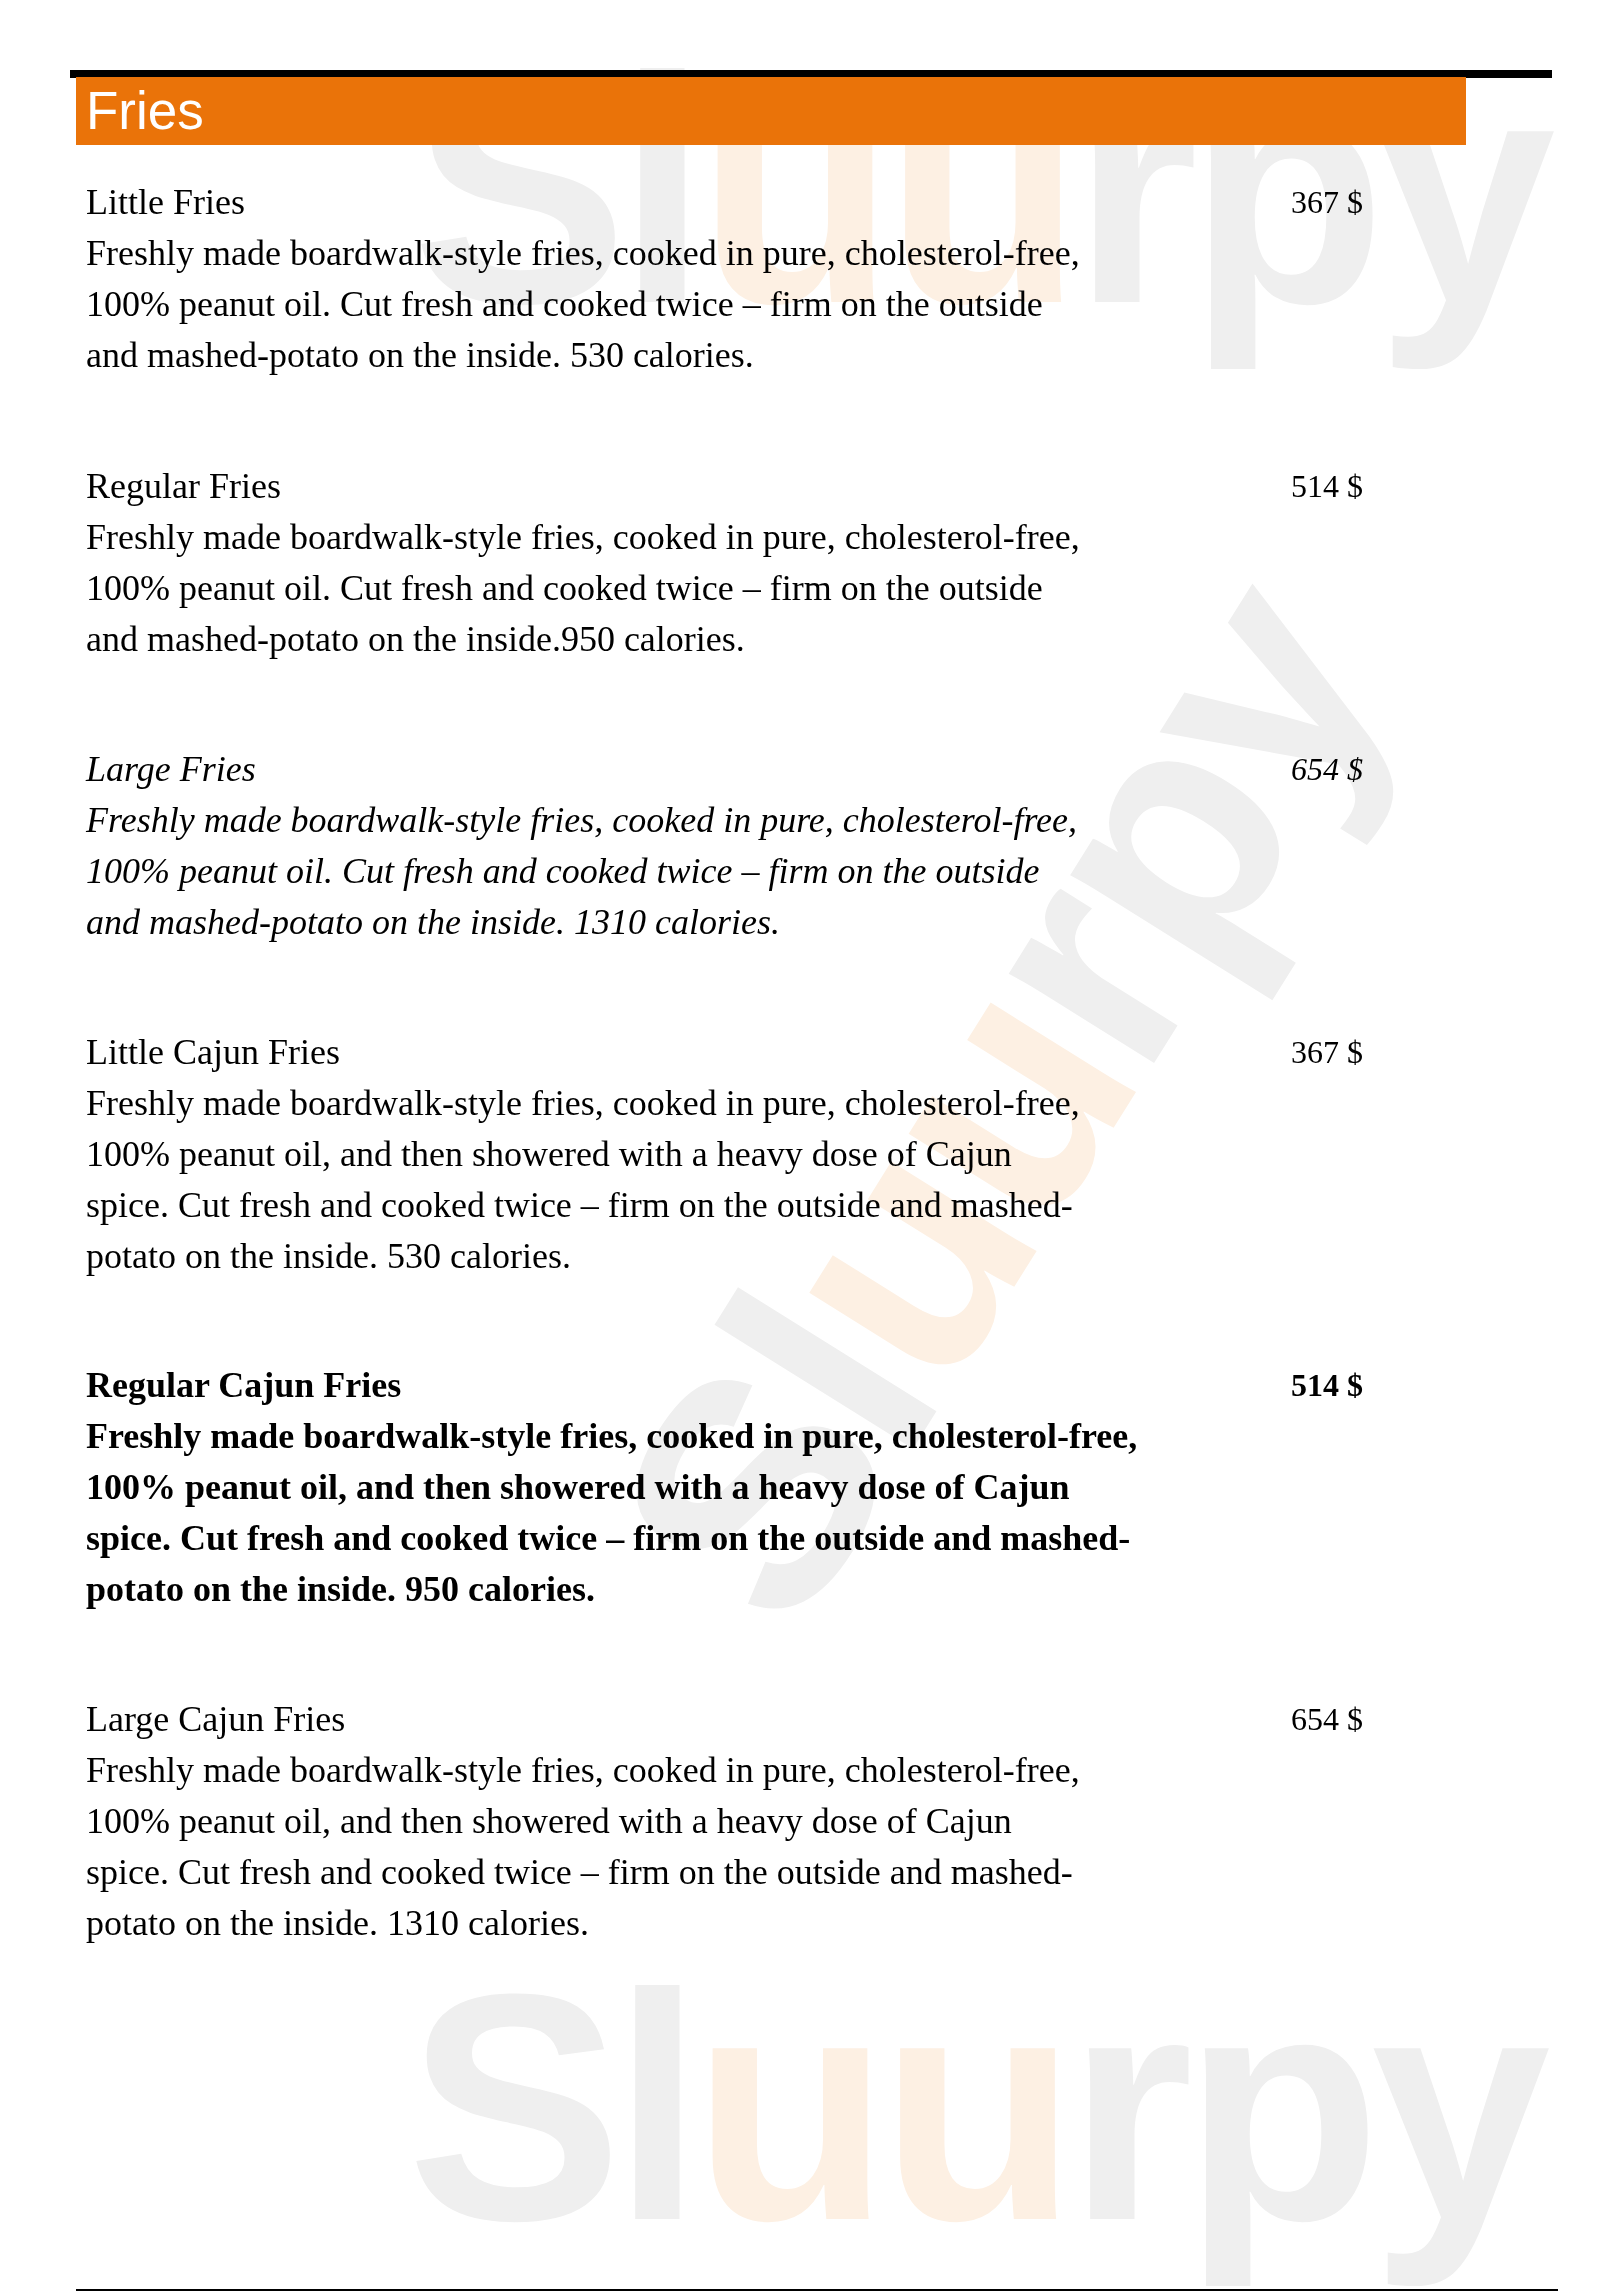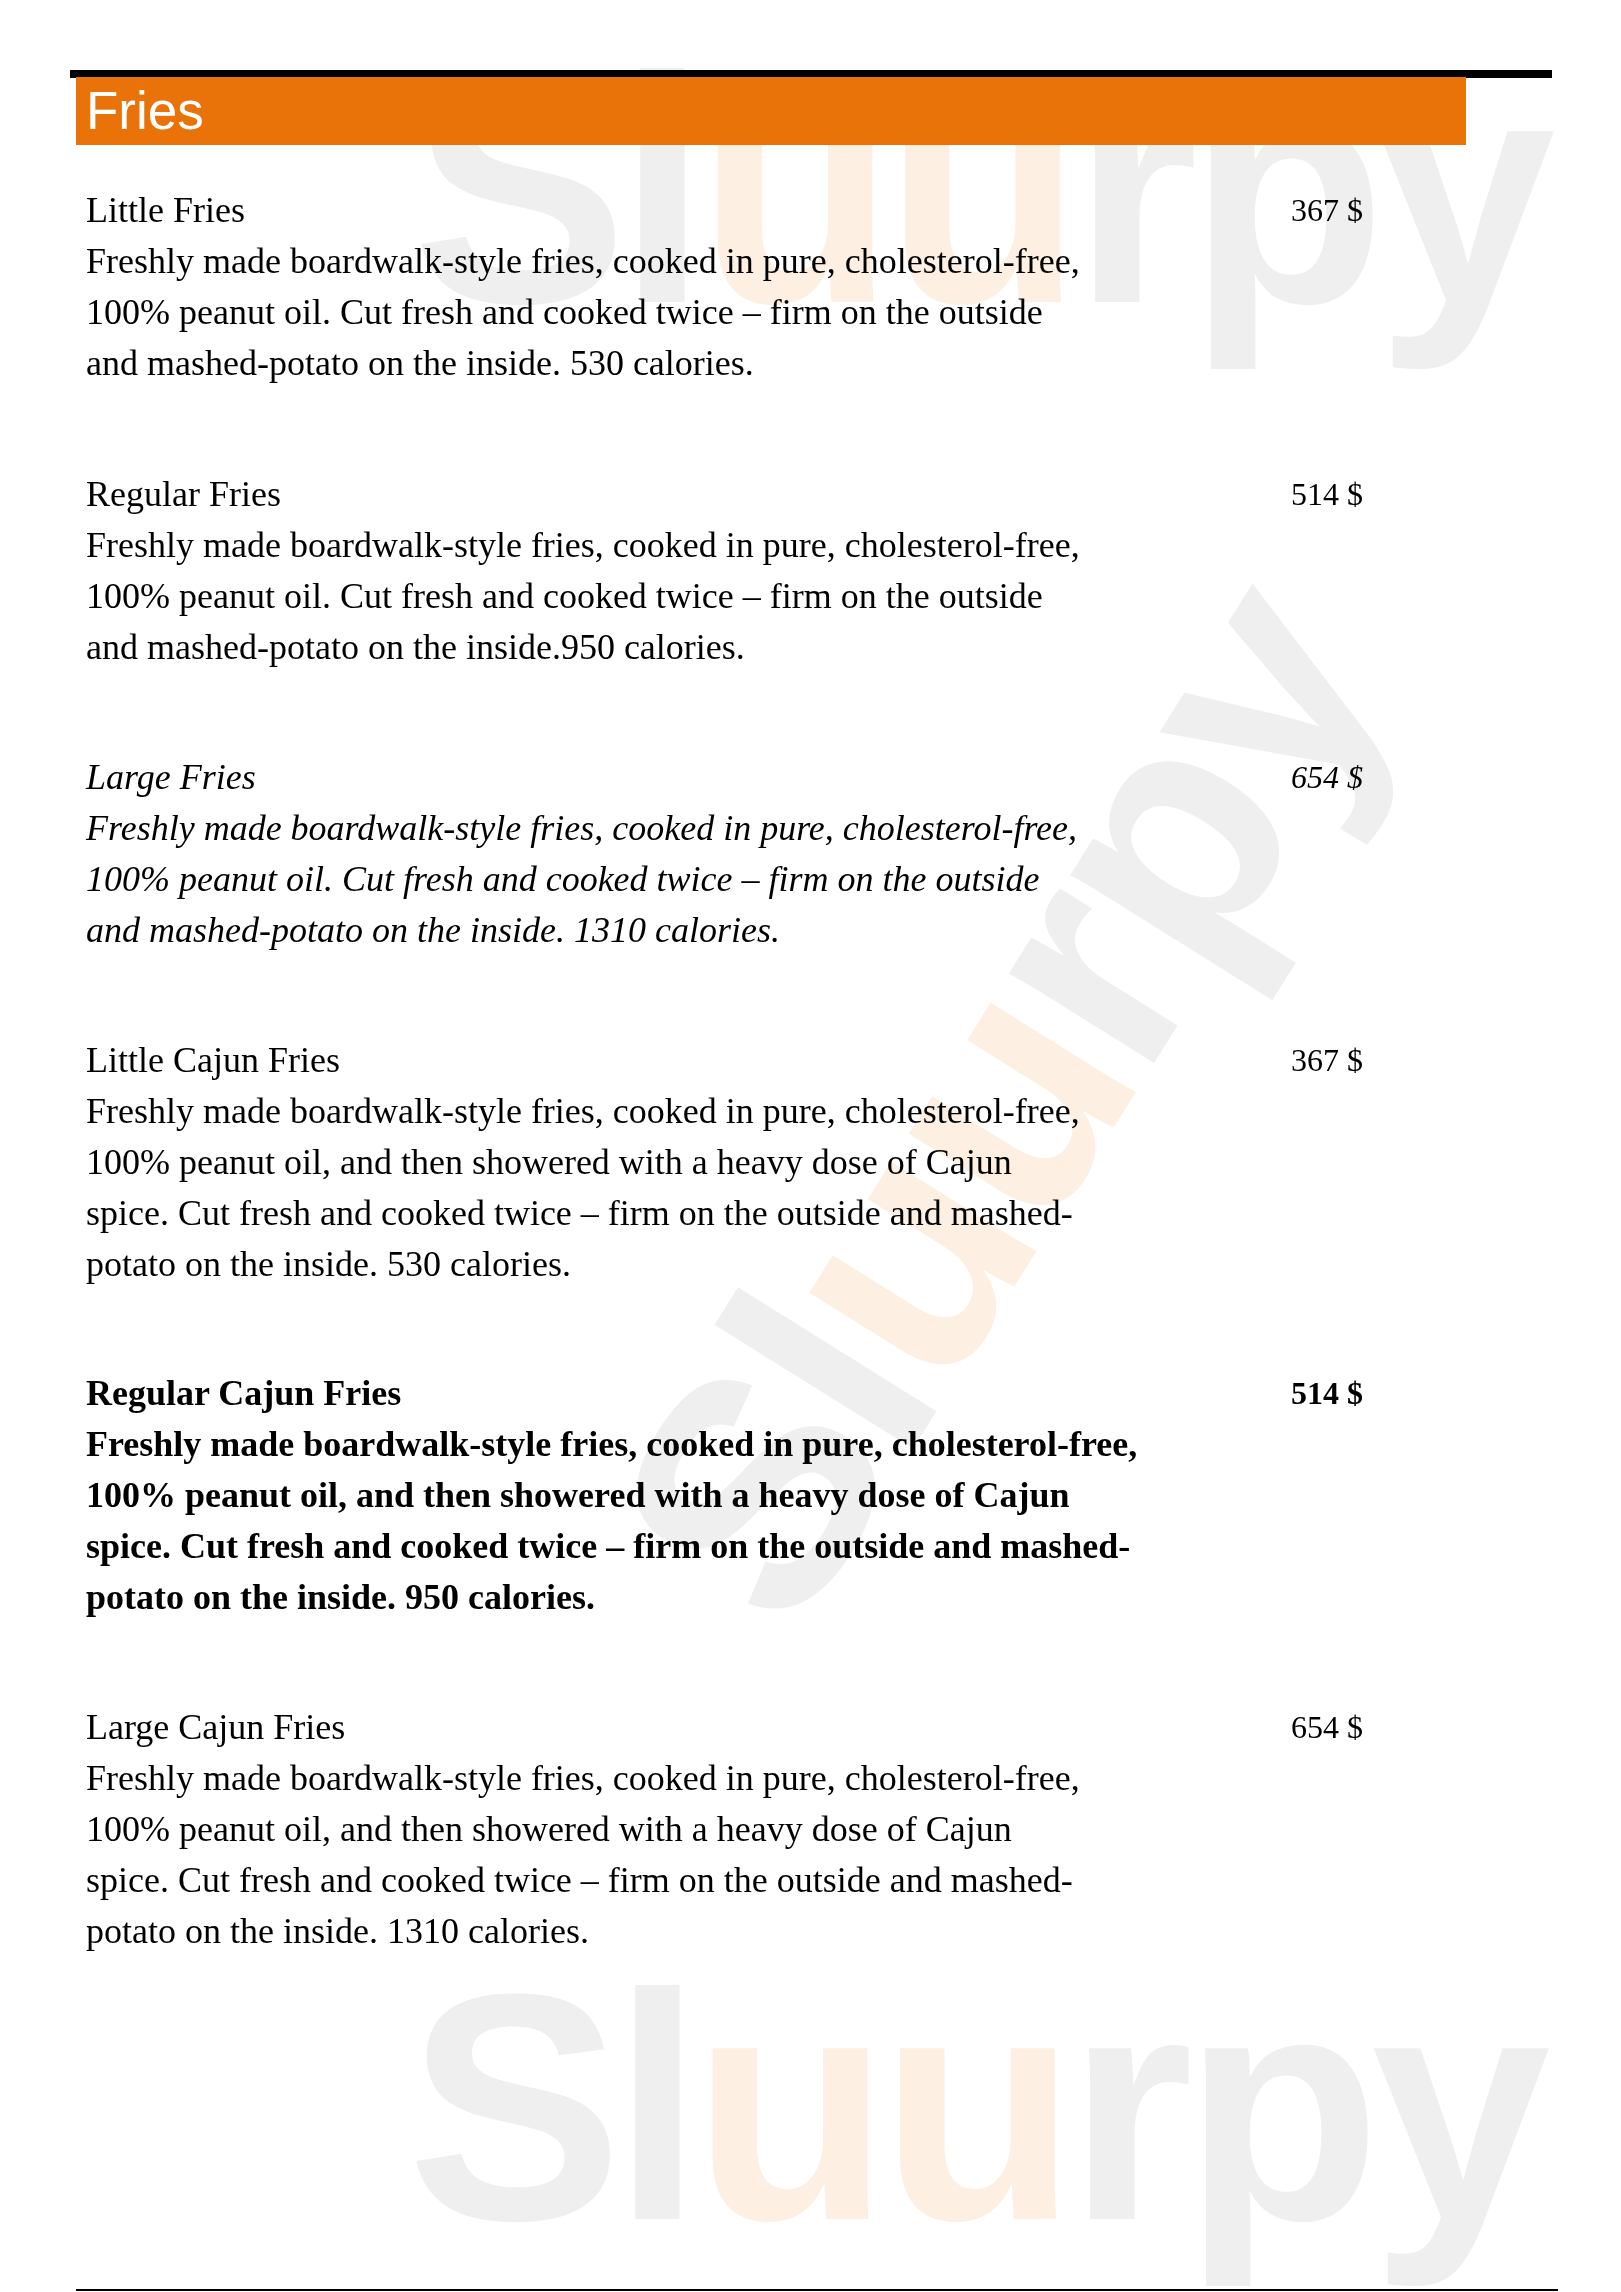--- a/index.html
+++ b/index.html
@@ -6,21 +6,21 @@
   body { width:1621px; height:2293px; position:relative; overflow:hidden; font-family:"Liberation Serif", serif; color:#000; }
   .top-rule { position:absolute; left:70px; top:70px; width:1482px; height:7.8px; background:#000; }
   .section-bar { position:absolute; left:76px; top:77px; width:1390px; height:68px; background:#ea7309; }
   .section-title { position:absolute; left:86px; top:80px; font-family:"Liberation Sans", sans-serif; font-size:53px; color:#ffffff; line-height:61px;text-align:right; }
   .watermark { position:absolute; font-family:"Liberation Sans", sans-serif; font-weight:bold; font-size:323px; letter-spacing:-9.8px; line-height:1; pointer-events:none; z-index:0; white-space:nowrap; }
   .watermark .wm-grey { color:#efefef; }
   .watermark .wm-orange { color:#fdf0e3; }
   .wm-top { left:412px; top:29px; }
   .wm-mid { left:431px; top:941px; transform:rotate(-58deg); transform-origin:center; }
   .wm-bottom { left:407px; top:1946px; }
-  .menu-item { position:absolute; left:86px; width:1304px; z-index:1;margin-top:8px; }
+  .menu-item { position:absolute; left:86px; width:1304px; z-index:1; }
   .item-name { font-size:36px; line-height:51px; }
   .item-price { position:absolute; left:1205px; top:0; font-size:32px; line-height:51px; white-space:nowrap; }
   .item-desc { font-size:36px; line-height:51px; }
   .item-desc span { display:block; white-space:nowrap; }
   .bottom-rule { position:absolute; left:76px; top:2289px; width:1482px; height:2px; background:#000; }
 </style>
 </head>
 <body>
 
 <div class="watermark wm-top">

